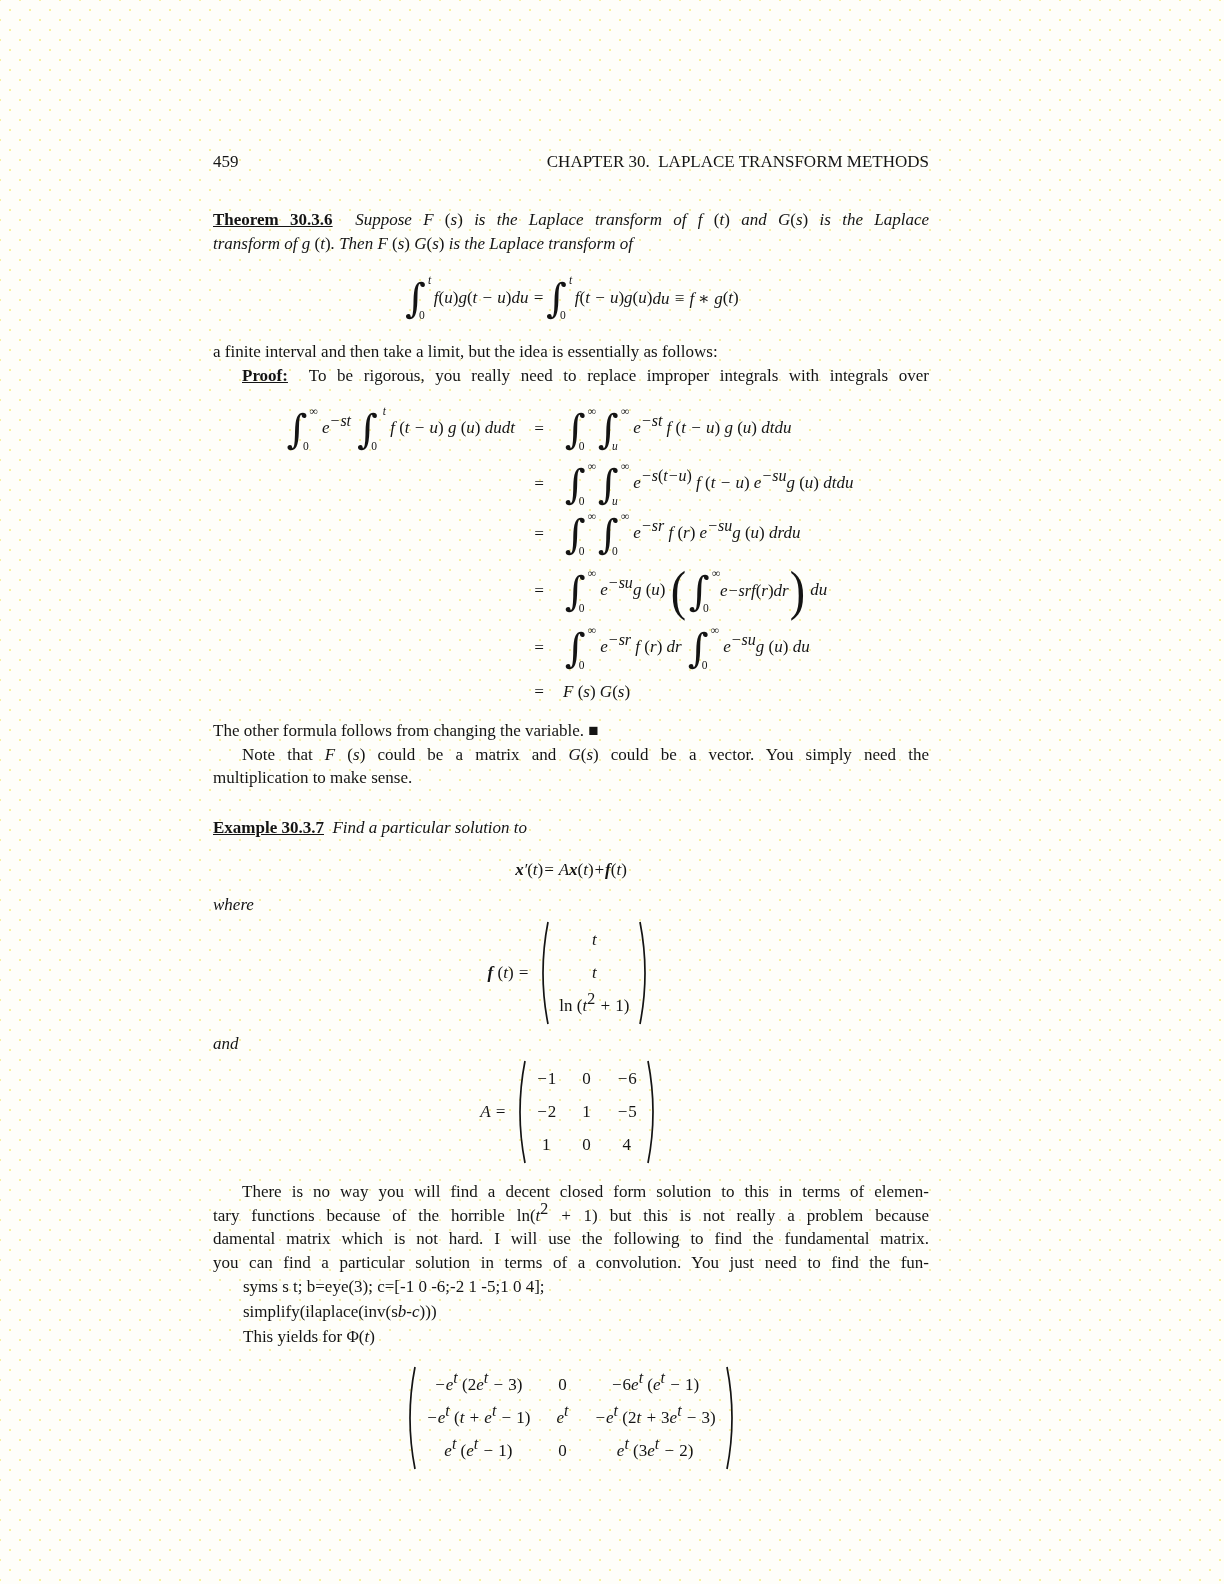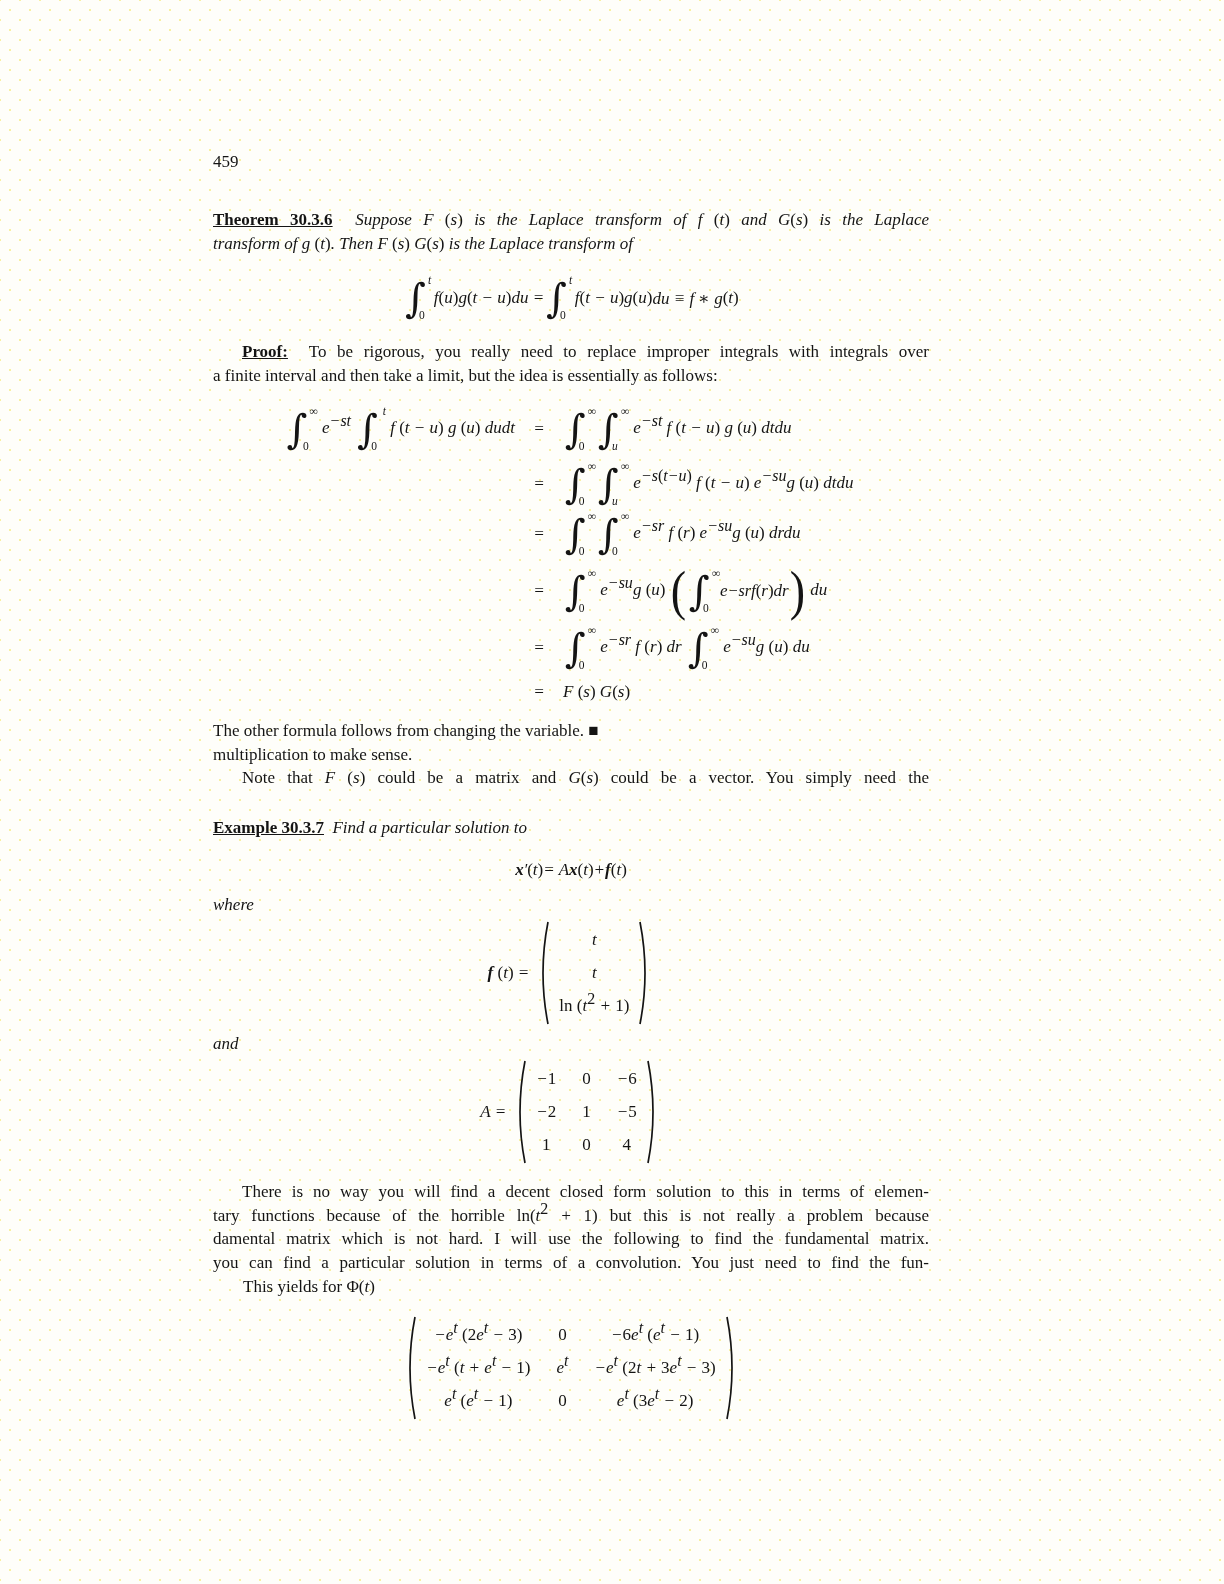--- a/index.html
+++ b/index.html
@@ -69,20 +69,21 @@
   .code .tline{margin-left:30px;line-height:25px;}
   #yields{margin-left:30px;line-height:25px;}
   #phi{margin:16px 0;}
 </style>
 </head>
 <body>
 
 <div class="content">
   <div class="pg-head">
     <span>459</span>
+    <span>CHAPTER 30.&nbsp; LAPLACE TRANSFORM METHODS</span>
   </div>
 
   <div id="theorem">
       <div class="tline just"><span class="b">Theorem 30.3.6</span><span class="">&nbsp; </span><span class="it">Suppose F </span><span class="up">(</span><span class="it">s</span><span class="up">)</span><span class="it"> is the Laplace transform of f </span><span class="up">(</span><span class="it">t</span><span class="up">)</span><span class="it"> and G</span><span class="up">(</span><span class="it">s</span><span class="up">)</span><span class="it"> is the Laplace</span></div>
       <div class="tline"><span class="it">transform of g </span><span class="up">(</span><span class="it">t</span><span class="up">)</span><span class="it">. Then F </span><span class="up">(</span><span class="it">s</span><span class="up">)</span><span class="it"> G</span><span class="up">(</span><span class="it">s</span><span class="up">)</span><span class="it"> is the Laplace transform of</span></div>
     </div>
 
   <div id="eq-conv" class="disp">
       <span class="int">
         <span class="isym">∫</span>
@@ -115,22 +116,22 @@
       <span class="up">(</span>
       <span class="it">u</span>
       <span class="up">)</span>
       <span class="it"> du ≡ f ∗ g </span>
       <span class="up">(</span>
       <span class="it">t</span>
       <span class="up">)</span>
     </div>
 
   <div id="proof">
+      <div class="tline"><span class="">a finite interval and then take a limit, but the idea is essentially as follows:</span></div>
       <div class="tline find just"><span class="b">Proof:</span><span class="">&nbsp; To be rigorous, you really need to replace improper integrals with integrals over</span></div>
-      <div class="tline"><span class="">a finite interval and then take a limit, but the idea is essentially as follows:</span></div>
     </div>
 
   <div class="deriv">
       <div class="drow r0">
         <div class="dcell lhs"><span class="int">
             <span class="isym">∫</span>
             <span class="ilim">
               <span class="ihi"><span class="it">∞</span></span>
               <span class="ilo"><span class="up">0</span></span>
             </span>
@@ -240,22 +241,22 @@
         <div class="dcell rel"><span class="it">=</span></div>
         <div class="dcell rhs"><span class="it">F </span><span class="up">(</span><span class="it">s</span><span class="up">)</span><span class="it"> G</span><span class="up">(</span><span class="it">s</span><span class="up">)</span></div>
       </div>
     </div>
 
   <div id="closing">
       <div class="tline"><span class="">The other formula follows from changing the variable. ■</span></div>
     </div>
 
   <div id="note">
+      <div class="tline find just"><span class="">Note that </span><span class="it">F </span><span class="up">(</span><span class="it">s</span><span class="up">)</span><span class=""> could be a matrix and </span><span class="it">G</span><span class="up">(</span><span class="it">s</span><span class="up">)</span><span class=""> could be a vector.  You simply need the</span></div>
       <div class="tline"><span class="">multiplication to make sense.</span></div>
-      <div class="tline find just"><span class="">Note that </span><span class="it">F </span><span class="up">(</span><span class="it">s</span><span class="up">)</span><span class=""> could be a matrix and </span><span class="it">G</span><span class="up">(</span><span class="it">s</span><span class="up">)</span><span class=""> could be a vector.  You simply need the</span></div>
     </div>
 
   <div id="example-head">
       <div class="tline"><span class="b">Example 30.3.7</span><span class="">&nbsp; </span><span class="it">Find a particular solution to</span></div>
     </div>
 
   <div id="eq-x" class="disp">
       <span class="bi">x</span>
       <sup class="scr"><span class="it">′</span></sup>
       <span class="it"> </span>
@@ -320,20 +321,24 @@
       </span>
     </div>
 
   <div id="discussion">
       <div class="tline find just"><span class="">There is no way you will find a decent closed form solution to this in terms of elemen-</span></div>
       <div class="tline just"><span class="">tary functions because of the horrible </span><span class="up">ln</span><span class="up">(</span><span class="it">t</span><sup class="scr"><span class="up">2</span></sup><span class="it"> + </span><span class="up">1)</span><span class=""> but this is not really a problem because</span></div>
       <div class="tline just"><span class="">damental matrix which is not hard. I will use the following to find the fundamental matrix.</span></div>
       <div class="tline just"><span class="">you can find a particular solution in terms of a convolution.  You just need to find the fun-</span></div>
     </div>
 
+  <div id="code" class="code">
+      <div class="tline"><span class="">syms s t; b=eye(3); c=[-1 0 -6;-2 1 -5;1 0 4];</span></div>
+      <div class="tline"><span class="">simplify(ilaplace(inv(s</span><span class="it">b-c</span><span class="up">)))</span></div>
+    </div>
 
   <div id="yields"><span class="">This yields for Φ</span><span class="up">(</span><span class="it">t</span><span class="up">)</span></div>
 
   <div id="phi" class="disp">
       <span class="matrix">
         <svg viewBox="0 0 15 106" width="15" height="106" class="paren">
           <path d="M12 2 Q2 53 12 104" fill="none" stroke="#141414" stroke-width="1.7"></path>
         </svg>
         <span class="mgrid" style="grid-template-columns: repeat(3, auto);">
           <span class="mcell"><span class="it">−e</span><sup class="scr"><span class="it">t</span></sup><span class="it"> </span><span class="up">(2</span><span class="it">e</span><sup class="scr"><span class="it">t</span></sup><span class="it"> − </span><span class="up">3)</span></span>

